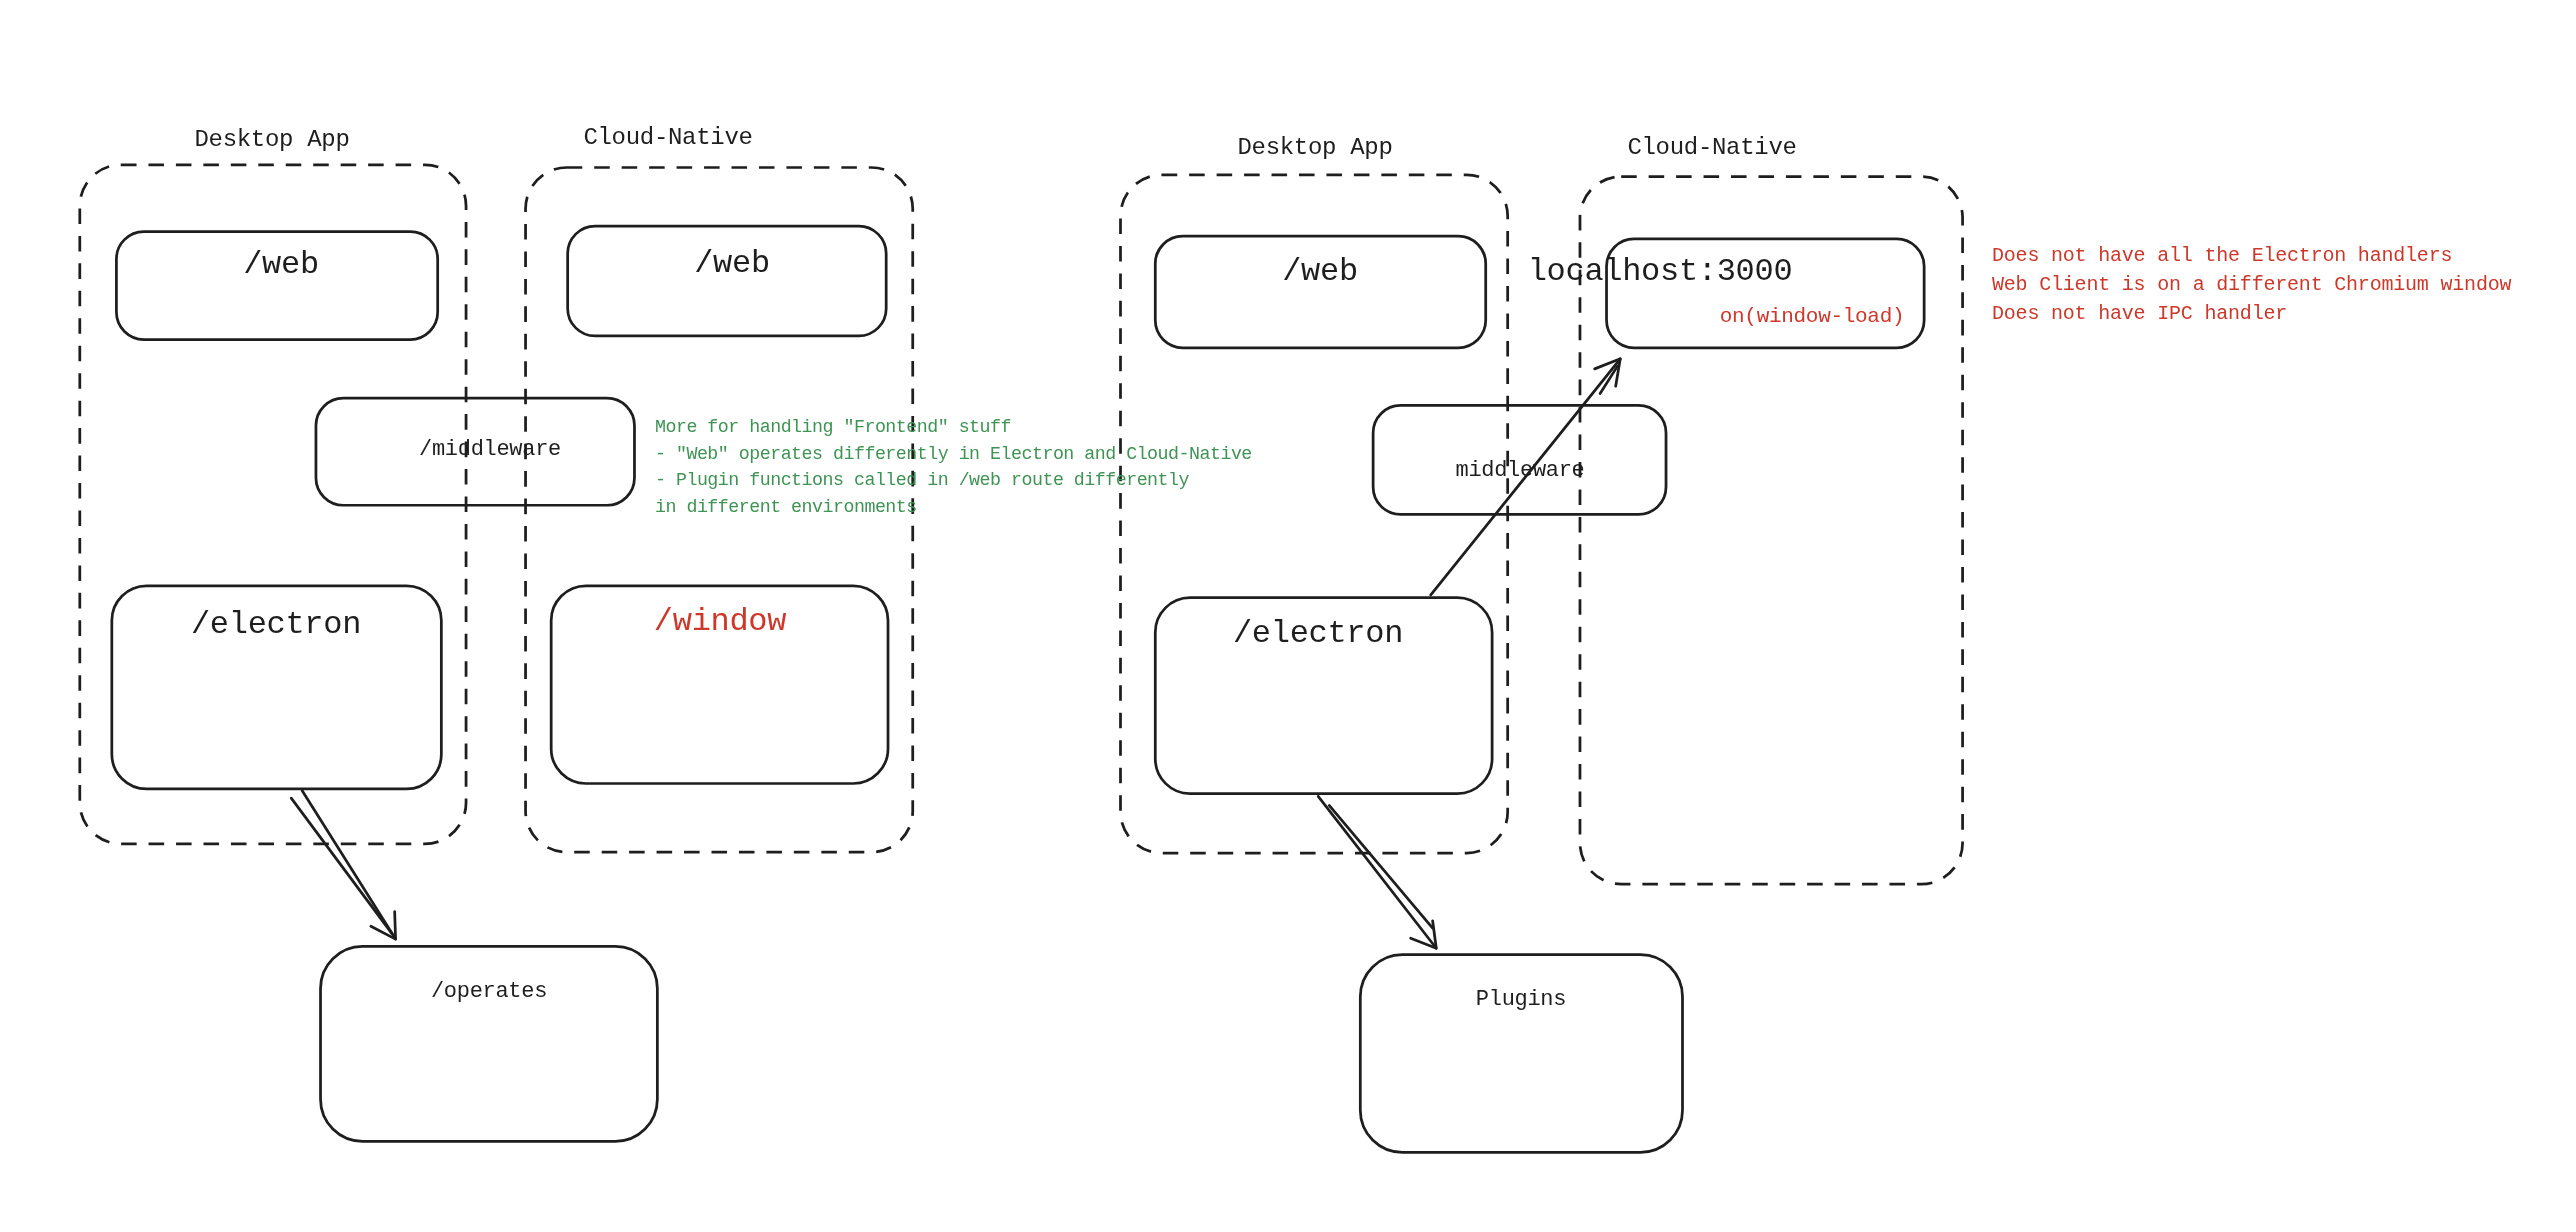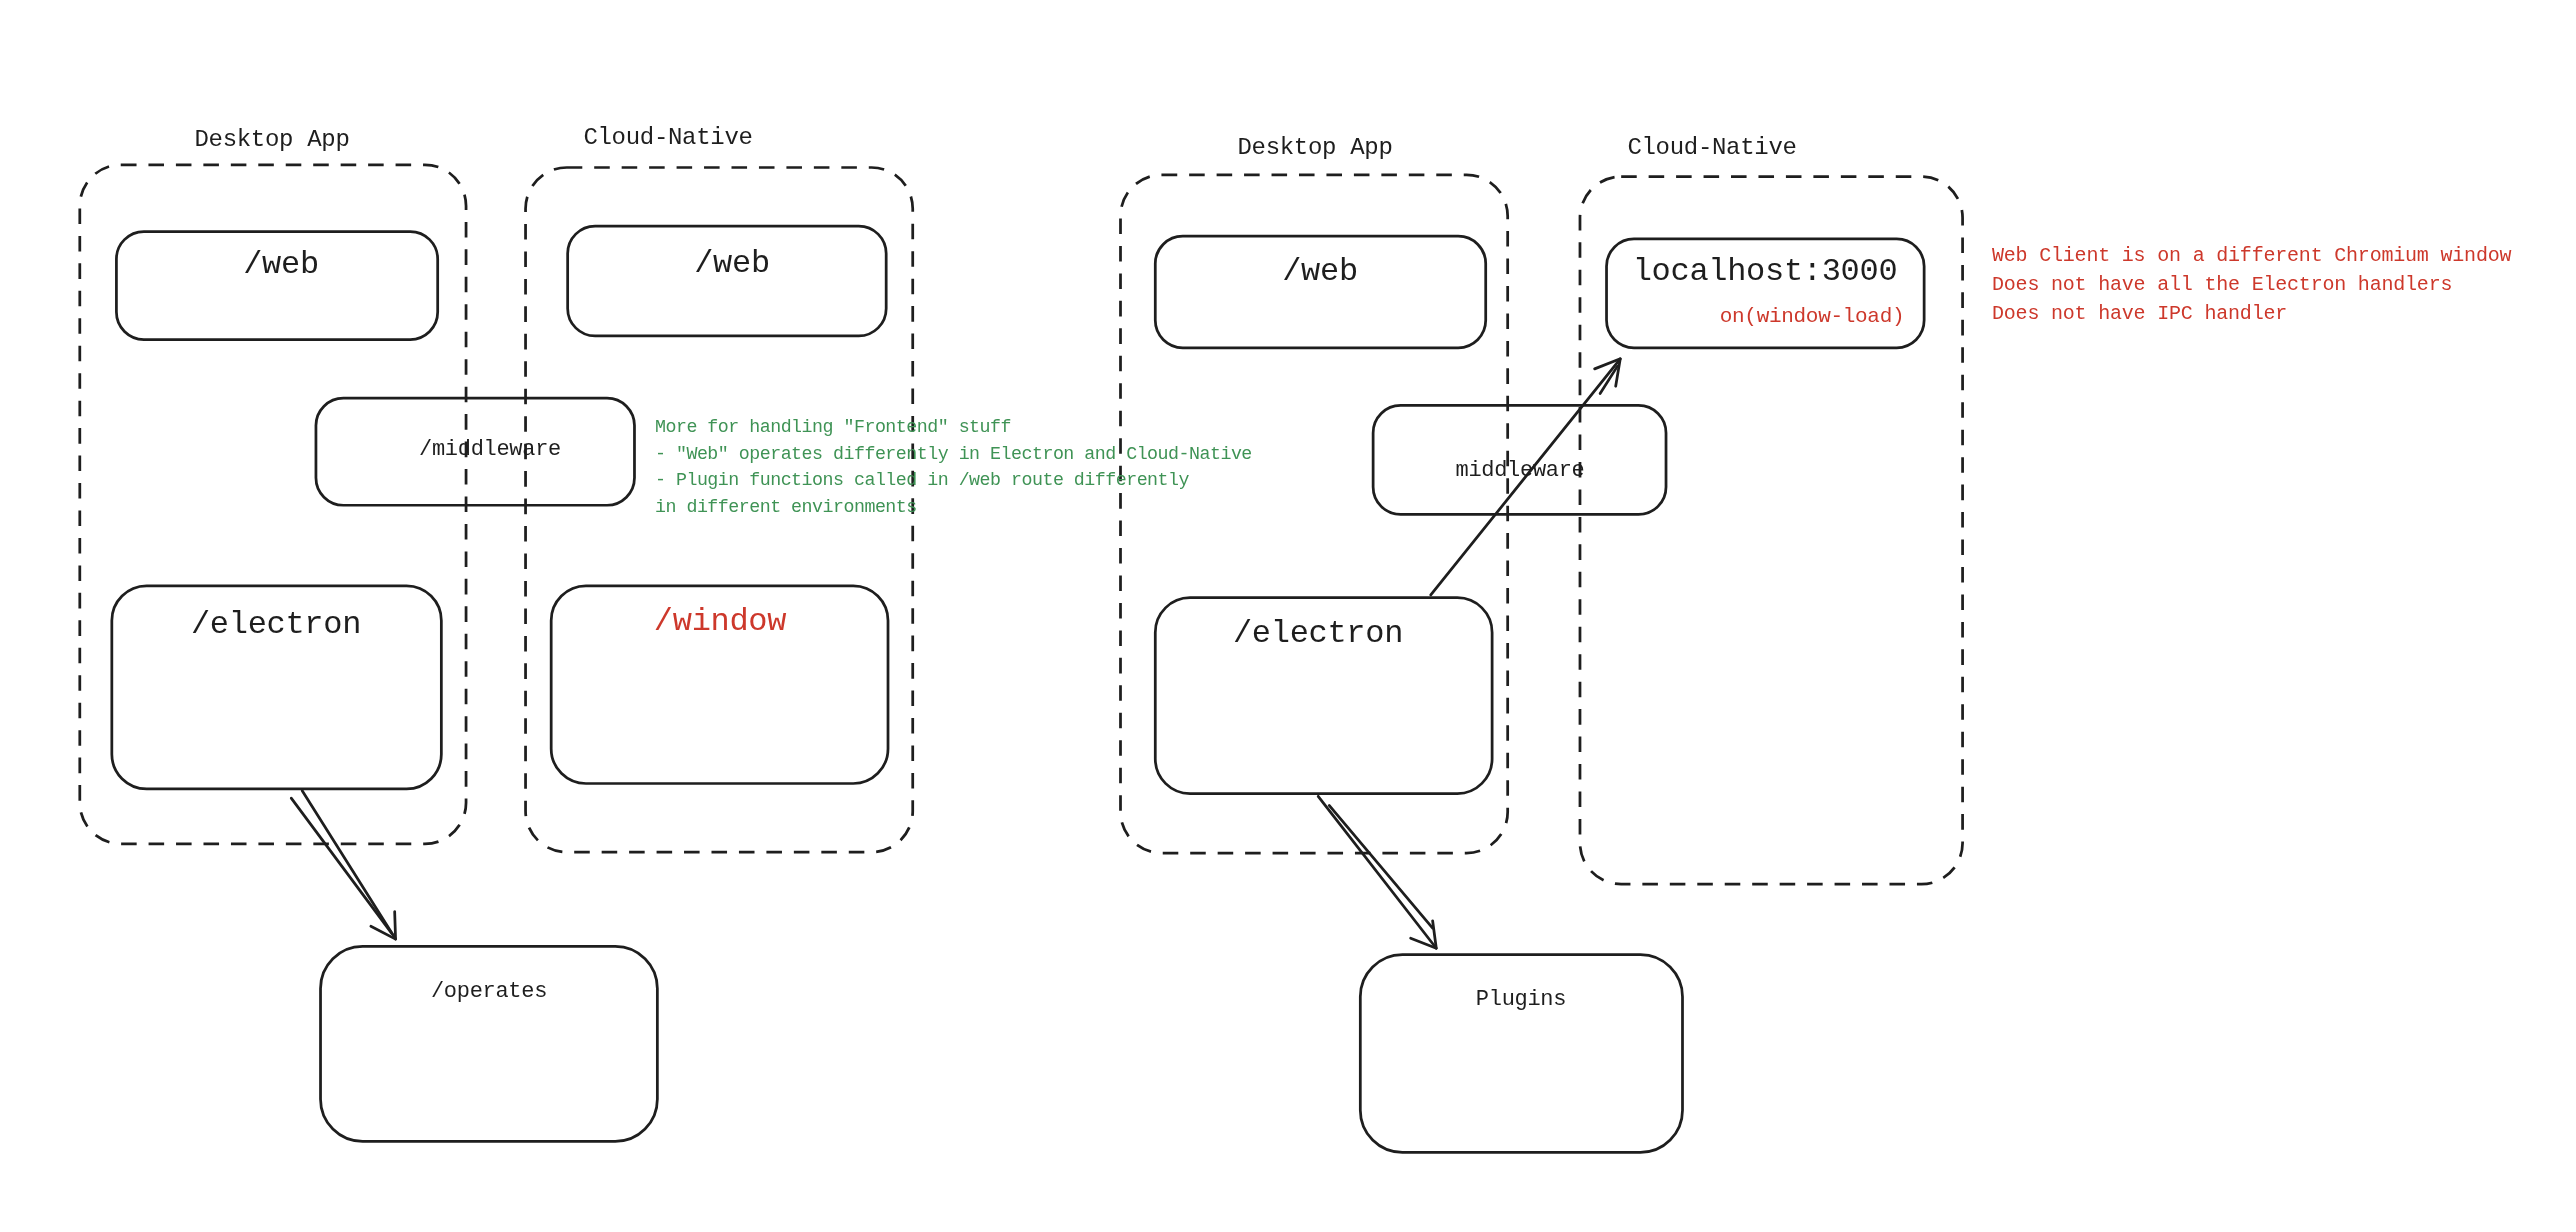--- a/index.html
+++ b/index.html
@@ -81,33 +81,33 @@
   <div class="lbl fs26" style="left:281px;top:264px;">/web</div>
   <div class="lbl fs26" style="left:732px;top:263px;">/web</div>
   <div class="lbl" style="left:490px;top:449px;">/middleware</div>
   <div class="lbl fs26" style="left:276px;top:624px;">/electron</div>
   <div class="lbl fs26 red" style="left:720px;top:621px;">/window</div>
   <div class="lbl" style="left:489px;top:991px;">/operates</div>
 
   <div class="lbl title" style="left:1315px;top:147px;">Desktop App</div>
   <div class="lbl title" style="left:1712px;top:147px;">Cloud-Native</div>
   <div class="lbl fs26" style="left:1320px;top:271px;">/web</div>
-  <div class="lbl fs26" style="left:1765px;top:271px;">localhost:3000</div>
+  <div class="lbl fs26" style="left:1660px;top:271px;">localhost:3000</div>
   <div class="lbl fs23 red" style="left:1812px;top:316px;">on(window-load)</div>
   <div class="lbl" style="left:1520px;top:454px;margin-top:16px;">middleware</div>
   <div class="lbl fs26" style="left:1318px;top:633px;">/electron</div>
   <div class="lbl" style="left:1521px;top:999px;text-align:center;">Plugins</div>
 
   <div class="note note-green green">
     <div class="line">More for handling "Frontend" stuff</div>
     <div class="line">- "Web" operates differently in Electron and Cloud-Native</div>
     <div class="line">- Plugin functions called in /web route differently</div>
     <div class="line">in different environments</div>
   </div>
 
   <div class="note note-red red">
+    <div class="line">Does not have all the Electron handlers</div>
     <div class="line">Web Client is on a different Chromium window</div>
-    <div class="line">Does not have all the Electron handlers</div>
     <div class="line">Does not have IPC handler</div>
   </div>
 
 </div>
 
 
 </body></html>

